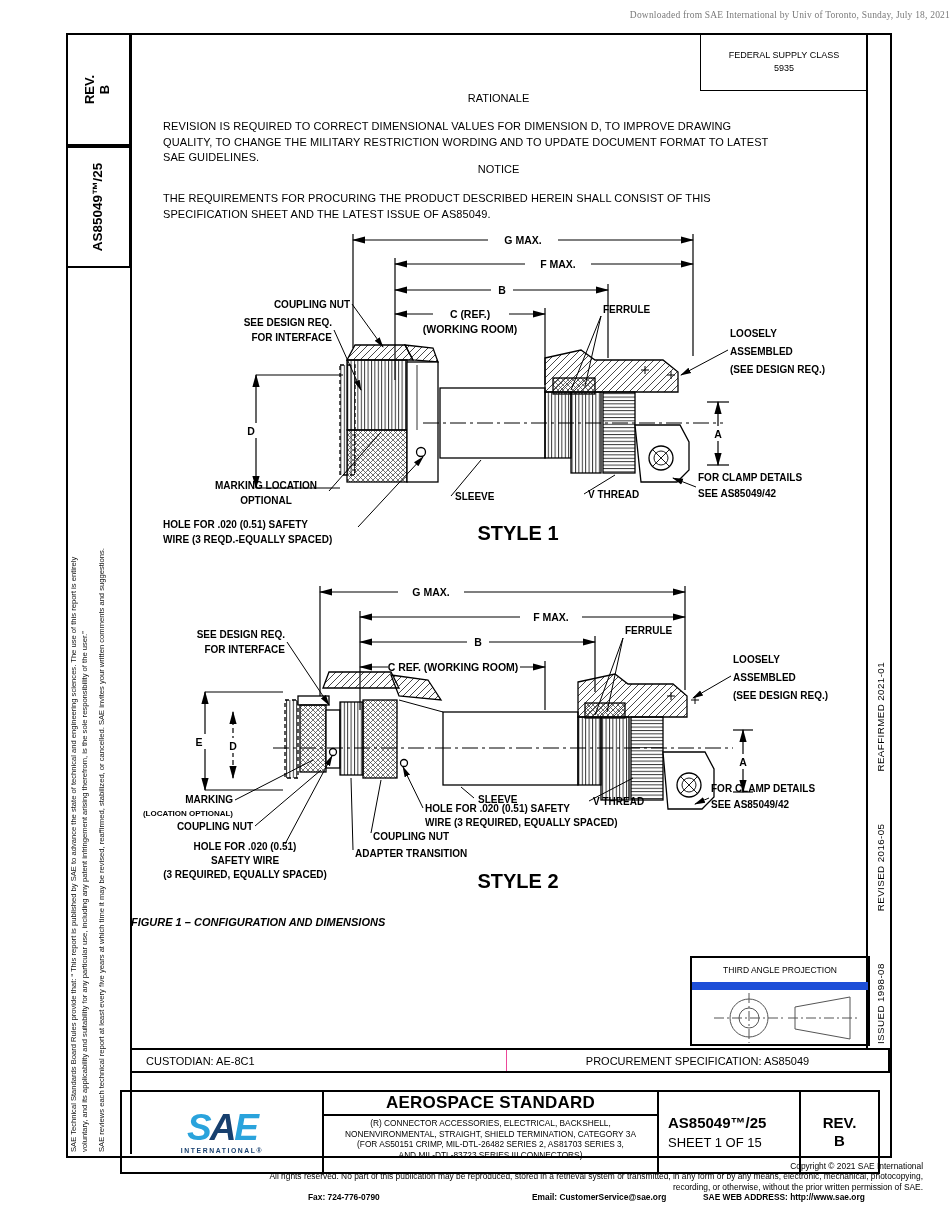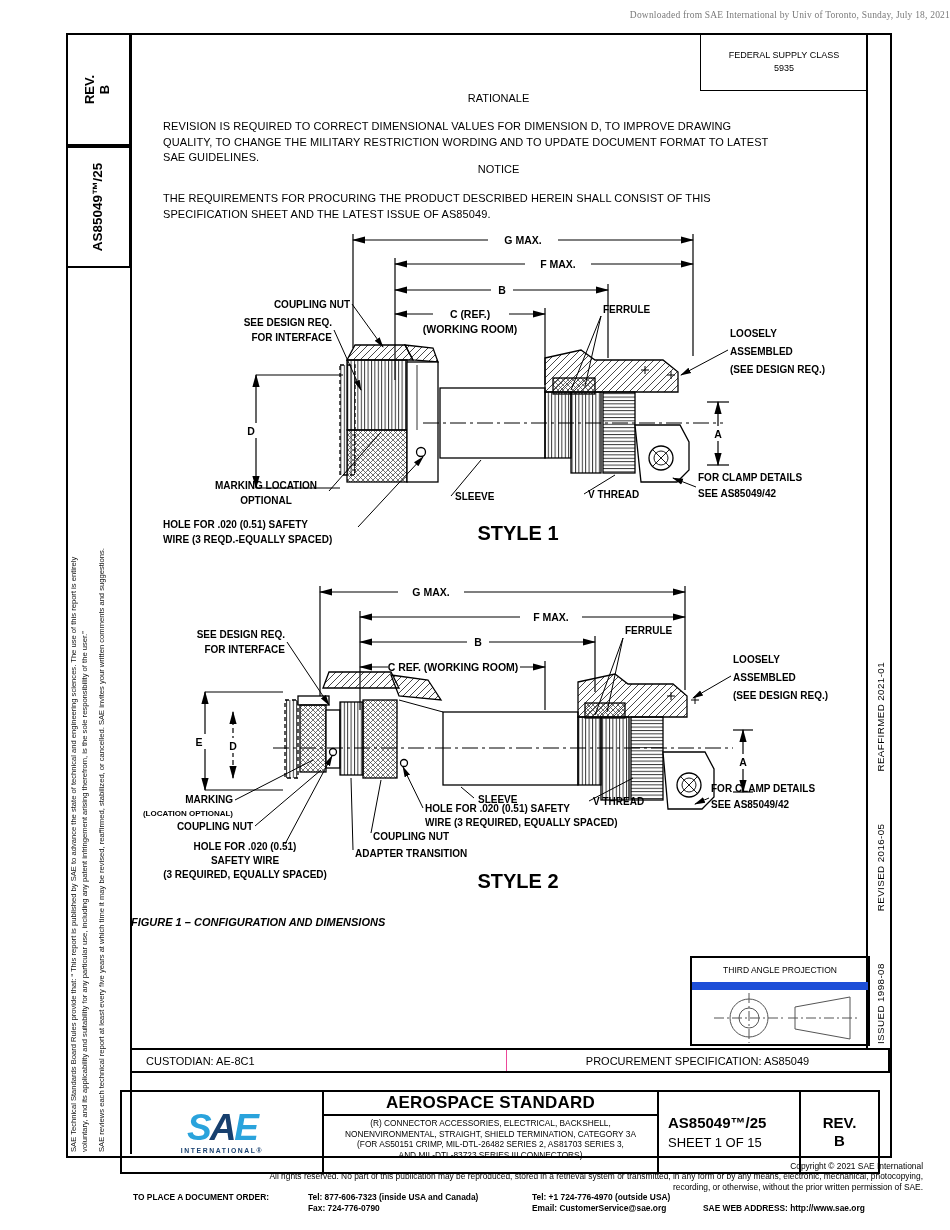--- a/index.html
+++ b/index.html
@@ -365,24 +365,19 @@
       <div>REV.</div>
       <div>B</div>
     </div>
   </div>
 
   <div class="abs copy">
     <div>Copyright © 2021 SAE International</div>
     <div>All rights reserved. No part of this publication may be reproduced, stored in a retrieval system or transmitted, in any form or by any means, electronic, mechanical, photocopying,</div>
     <div>recording, or otherwise, without the prior written permission of SAE.</div>
     <div class="orderrow">
-      <span style="left:0;">TO PLACE A DOCUMENT ORDER:</span>
-      <span style="left:175px;">Tel: 877-606-7323 (inside USA and Canada)</span>
-      <span style="left:399px;">Tel: +1 724-776-4970 (outside USA)</span>
-    </div>
-    <div class="orderrow">
       <span style="left:175px;">Fax: 724-776-0790</span>
       <span style="left:399px;">Email: CustomerService@sae.org</span>
       <span style="left:570px;">SAE WEB ADDRESS: http://www.sae.org</span>
     </div>
   </div>
 
 </div>
 
 </body></html>

